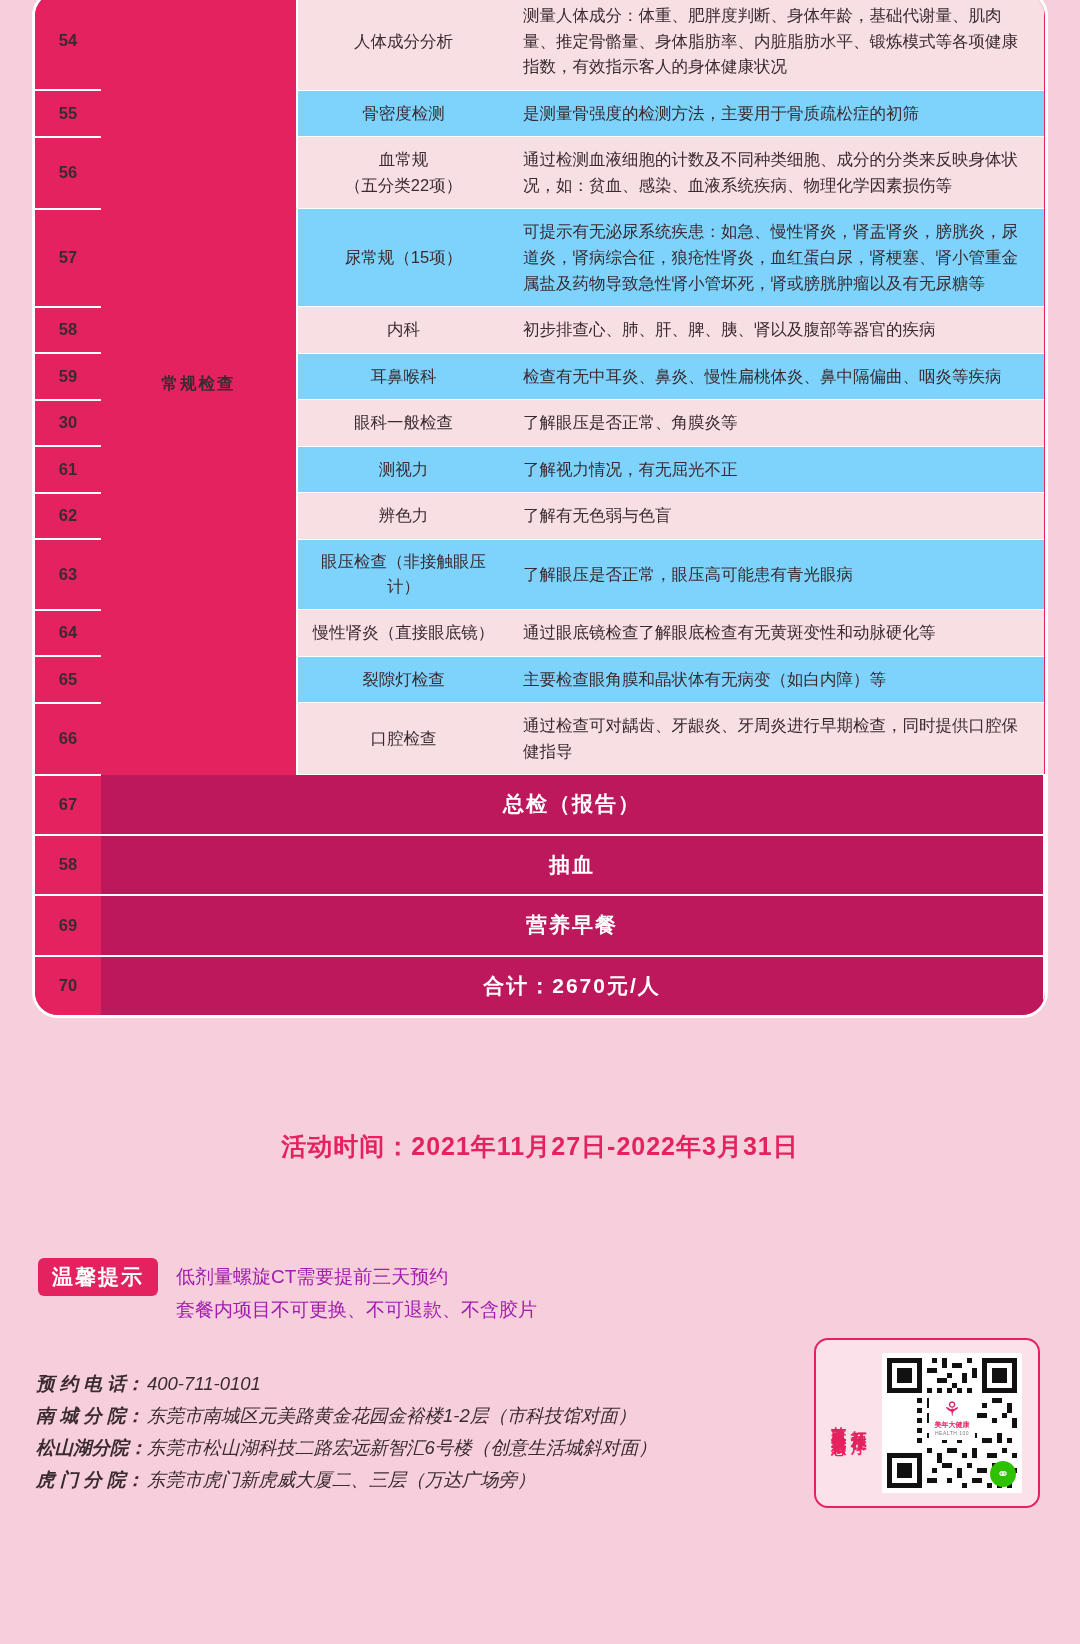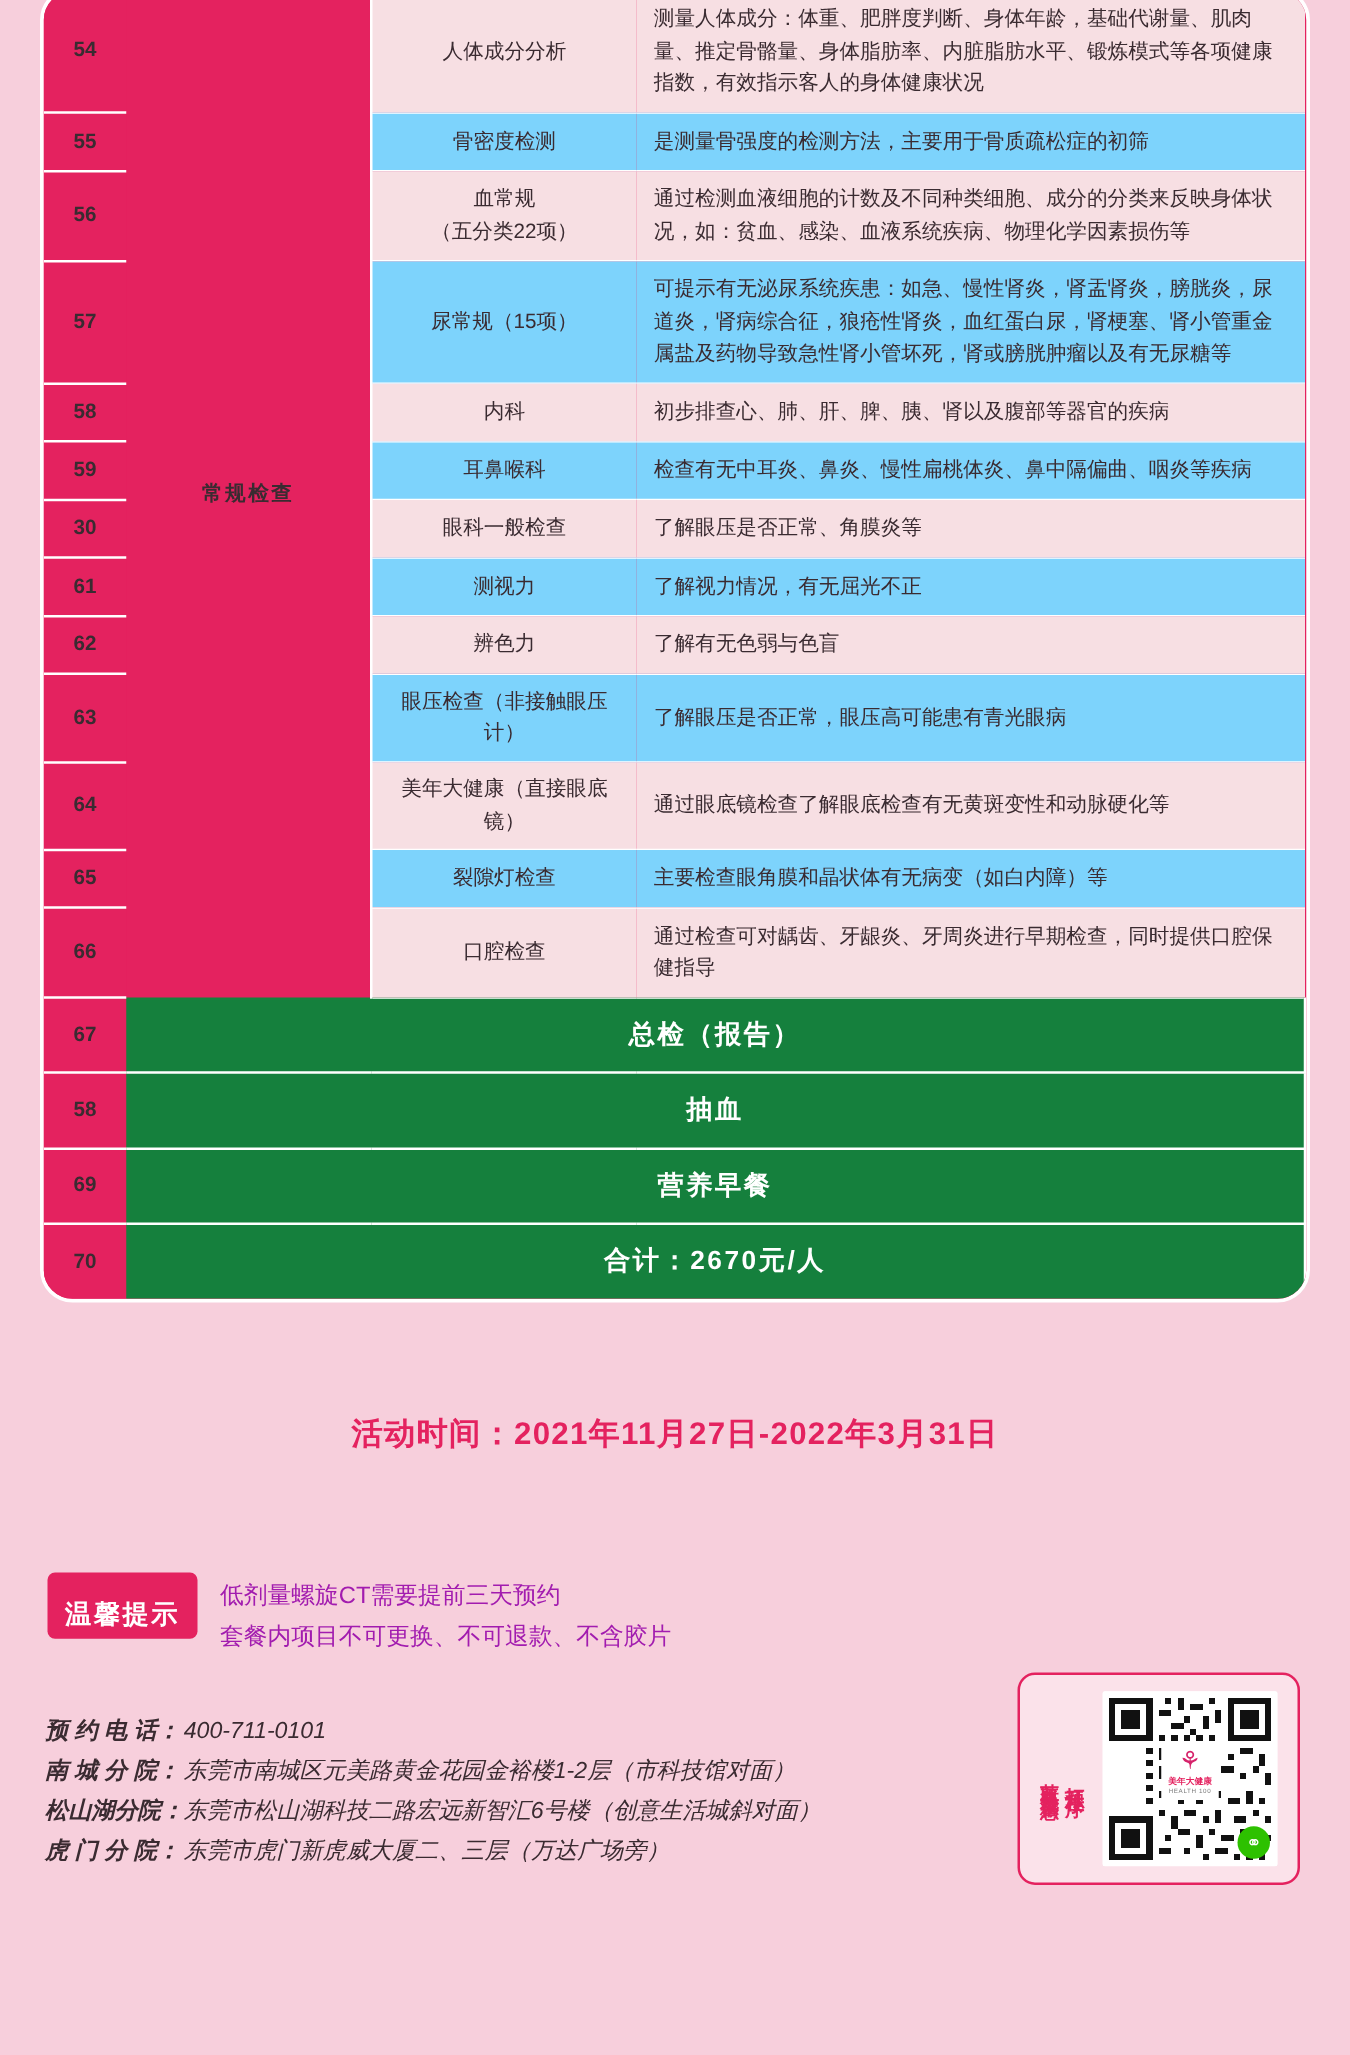--- a/index.html
+++ b/index.html
@@ -59,21 +59,21 @@
   .col-desc {
     padding:10px 16px 10px 14px;
     border-bottom:1px solid #fff;
     text-align:left;
   }
   tr.odd .col-item, tr.odd .col-desc { background:#f7dfe3; }
   tr.even .col-item, tr.even .col-desc { background:#7dd3fc; }
 
   
   .fullrow td.col-full {
-    background:#15803d;
+    background:#be185d;
     color:#fff;
     text-align:center;
     font-size:21px;
     font-weight:bold;
     letter-spacing:2px;
     padding:13px 0;
     border-bottom:2px solid #fff;
   }
   .fullrow.last td.col-full { border-bottom:0; }
 
@@ -95,21 +95,21 @@
   .tips-wrap {
     position:absolute; left:38px; top:1258px;
     display:flex; align-items:flex-start;
   }
   .tips-badge {
     background:#e4225f;
     color:#fff;
     font-size:21px;
     font-weight:bold;
     letter-spacing:2px;
-    padding:22px 14px 8px 14px;
+    padding:7px 14px 8px 14px;
     border-radius:6px;
     line-height:1.1;
   }
   .tips-lines {
     margin-left:18px;
     color:#a21caf;
     font-size:19px;
     line-height:1.75;
     padding-top:2px;
   }
@@ -248,21 +248,21 @@
         <td class="col-item">辨色力</td>
         <td class="col-desc">了解有无色弱与色盲</td>
       </tr>
       <tr class="even">
         <td class="col-no">63</td>
         <td class="col-item">眼压检查（非接触眼压计）</td>
         <td class="col-desc">了解眼压是否正常，眼压高可能患有青光眼病</td>
       </tr>
       <tr class="odd">
         <td class="col-no">64</td>
-        <td class="col-item">美年大健康（直接眼底镜）</td>
+        <td class="col-item">慢性肾炎（直接眼底镜）</td>
         <td class="col-desc">通过眼底镜检查了解眼底检查有无黄斑变性和动脉硬化等</td>
       </tr>
       <tr class="even">
         <td class="col-no">65</td>
         <td class="col-item">裂隙灯检查</td>
         <td class="col-desc">主要检查眼角膜和晶状体有无病变（如白内障）等</td>
       </tr>
       <tr class="odd">
         <td class="col-no" style="border-bottom:2px solid #fff">66</td>
         <td class="col-item">口腔检查</td>

